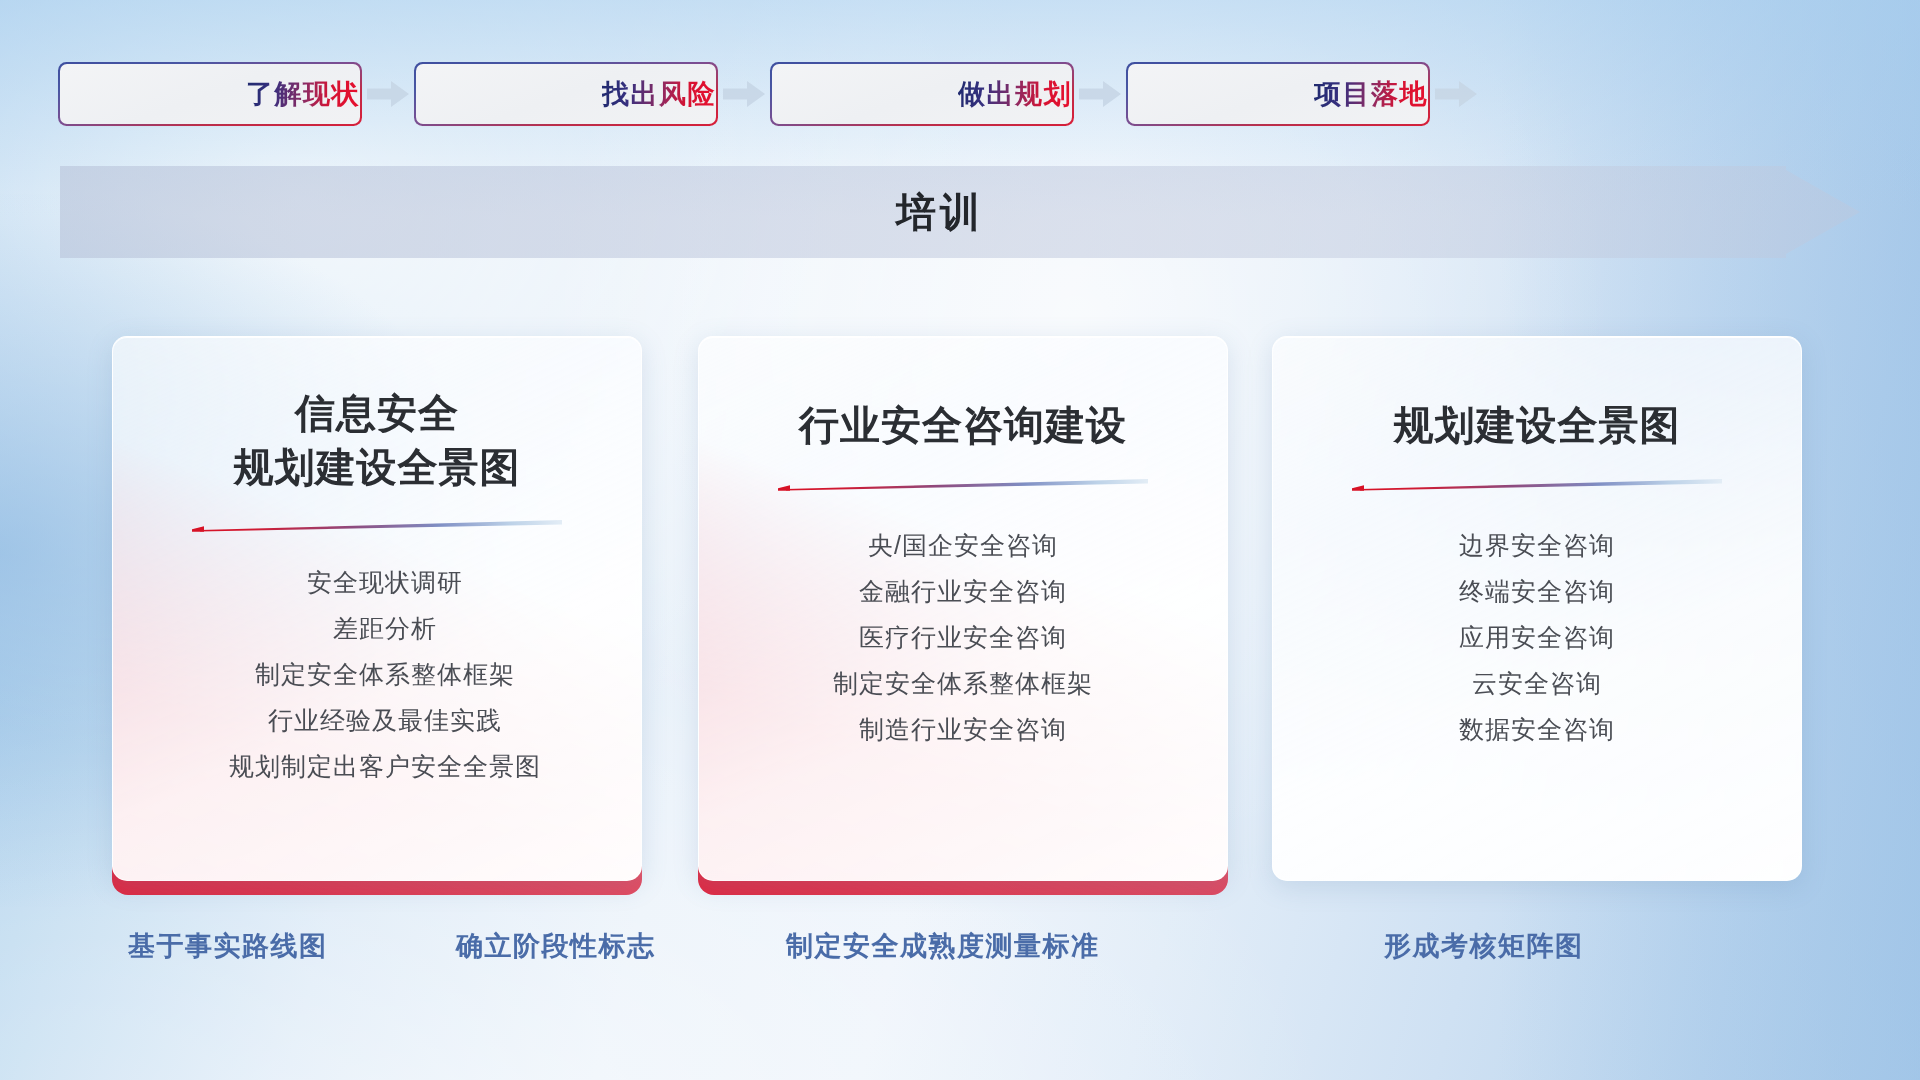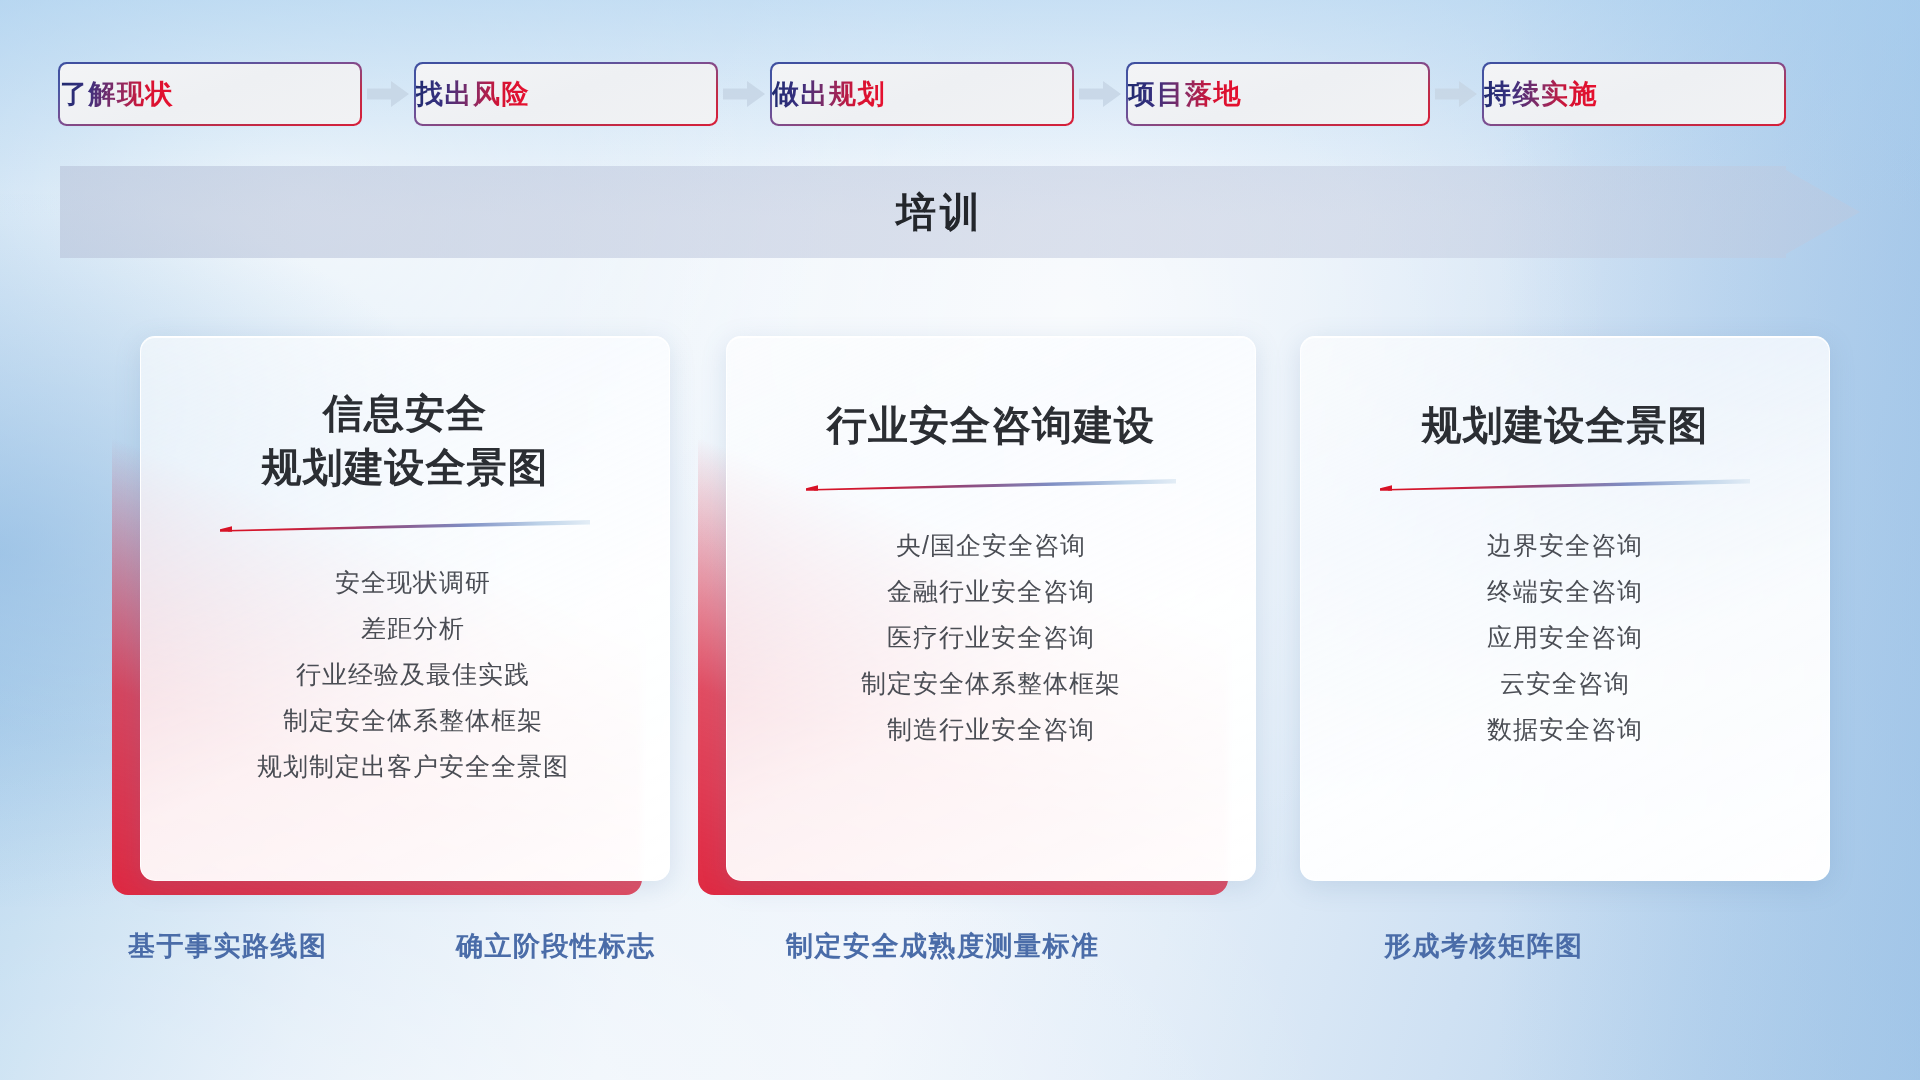--- a/index.html
+++ b/index.html
@@ -57,21 +57,21 @@
   
   .steps{
     position:absolute; left:60px; top:64px; width:1800px; height:60px;
     display:flex; align-items:center;
   }
   .step{
     position:relative;
     width:300px; height:60px;
     border-radius:7px;
     background:linear-gradient(160deg,#f3f4f6 0%,#eef0f3 50%,#f1f2f4 100%);
-    display:flex; align-items:center; justify-content:flex-start;
+    display:flex; align-items:center; justify-content:flex-end;
     box-shadow:0 1px 3px rgba(70,100,140,.13);
   }
   .step::before{
     content:""; position:absolute; inset:-1.6px; border-radius:8.4px;
     background:linear-gradient(168deg,
        #3f4fa0 0%, #4a57a4 22%, #7d4e92 48%, #c32b47 72%, #e01c35 100%);
     z-index:-1;
   }
   .step-label{
     font-size:27px; font-weight:700; letter-spacing:1.5px;
@@ -120,21 +120,21 @@
     border-radius:15px;
     background:linear-gradient(155deg,
       rgba(255,255,255,.60) 0%,
       rgba(250,252,255,.80) 28%,
       rgba(255,255,255,.93) 62%,
       rgba(255,255,255,.99) 100%);
     border:1.5px solid rgba(255,255,255,.92);
     box-shadow:0 6px 26px rgba(90,125,170,.18), inset 0 1px 0 rgba(255,255,255,.9);
     backdrop-filter:blur(3px);
     overflow:hidden;
-    display:flex; flex-direction:column; align-items:center;margin-left:28px;
+    display:flex; flex-direction:column; align-items:center;
   }
   .card-title{
     margin-top:50px;
     font-size:40px; font-weight:700; color:#2b2e33;
     line-height:1.34; text-align:center; letter-spacing:1px;
     white-space:pre-line;
   }
   .card.c2 .card-title, .card.c3 .card-title{ margin-top:62px; }
 
   .divider{
@@ -210,23 +210,20 @@
 
     <div class="step">
       <span class="step-label">项目落地</span>
     </div>
     <div class="step-arrow">
       <svg width="42" height="26" viewBox="0 0 42 26">
           <path d="M0 7.5 H24 V0 L42 13 L24 26 V18.5 H0 Z" fill="#c6d6e6" opacity="0.9"></path>
         </svg>
     </div>
 
-    <div class="step">
-      <span class="step-label">持续实施</span>
-    </div>
   </div>
 
   <div class="banner">
     <svg width="1800" height="92" viewBox="0 0 1800 92">
       <defs>
         <linearGradient id="bandGrad" x1="0" y1="0" x2="1" y2="0">
           <stop offset="0" stop-color="#b9c4da" stop-opacity="0.62"></stop>
           <stop offset="0.35" stop-color="#c2cbdf" stop-opacity="0.60"></stop>
           <stop offset="0.72" stop-color="#c8d0e2" stop-opacity="0.58"></stop>
           <stop offset="1" stop-color="#bcc8de" stop-opacity="0.50"></stop>
@@ -256,22 +253,22 @@
                 <stop offset="1" stop-color="#e3edf6"></stop>
               </linearGradient>
             </defs>
             <path d="M8 10 L370 0 L370 4.5 L8 11.5 Z" fill="url(#dv1)"></path>
             <path d="M0 9.2 L12 6.2 L12 11.8 L0 11.8 Z" fill="#d71226"></path>
           </svg>
         </div>
         <div class="card-list">
           <div class="card-list-item">安全现状调研</div>
           <div class="card-list-item">差距分析</div>
+          <div class="card-list-item">制定安全体系整体框架</div>
           <div class="card-list-item">行业经验及最佳实践</div>
-          <div class="card-list-item">制定安全体系整体框架</div>
           <div class="card-list-item">规划制定出客户安全全景图</div>
         </div>
       </div>
     </div>
 
     <div class="card c2">
       <div class="card-accent"></div>
       <div class="card-body">
         <div class="card-title">行业安全咨询建设</div>
         <div class="divider">

